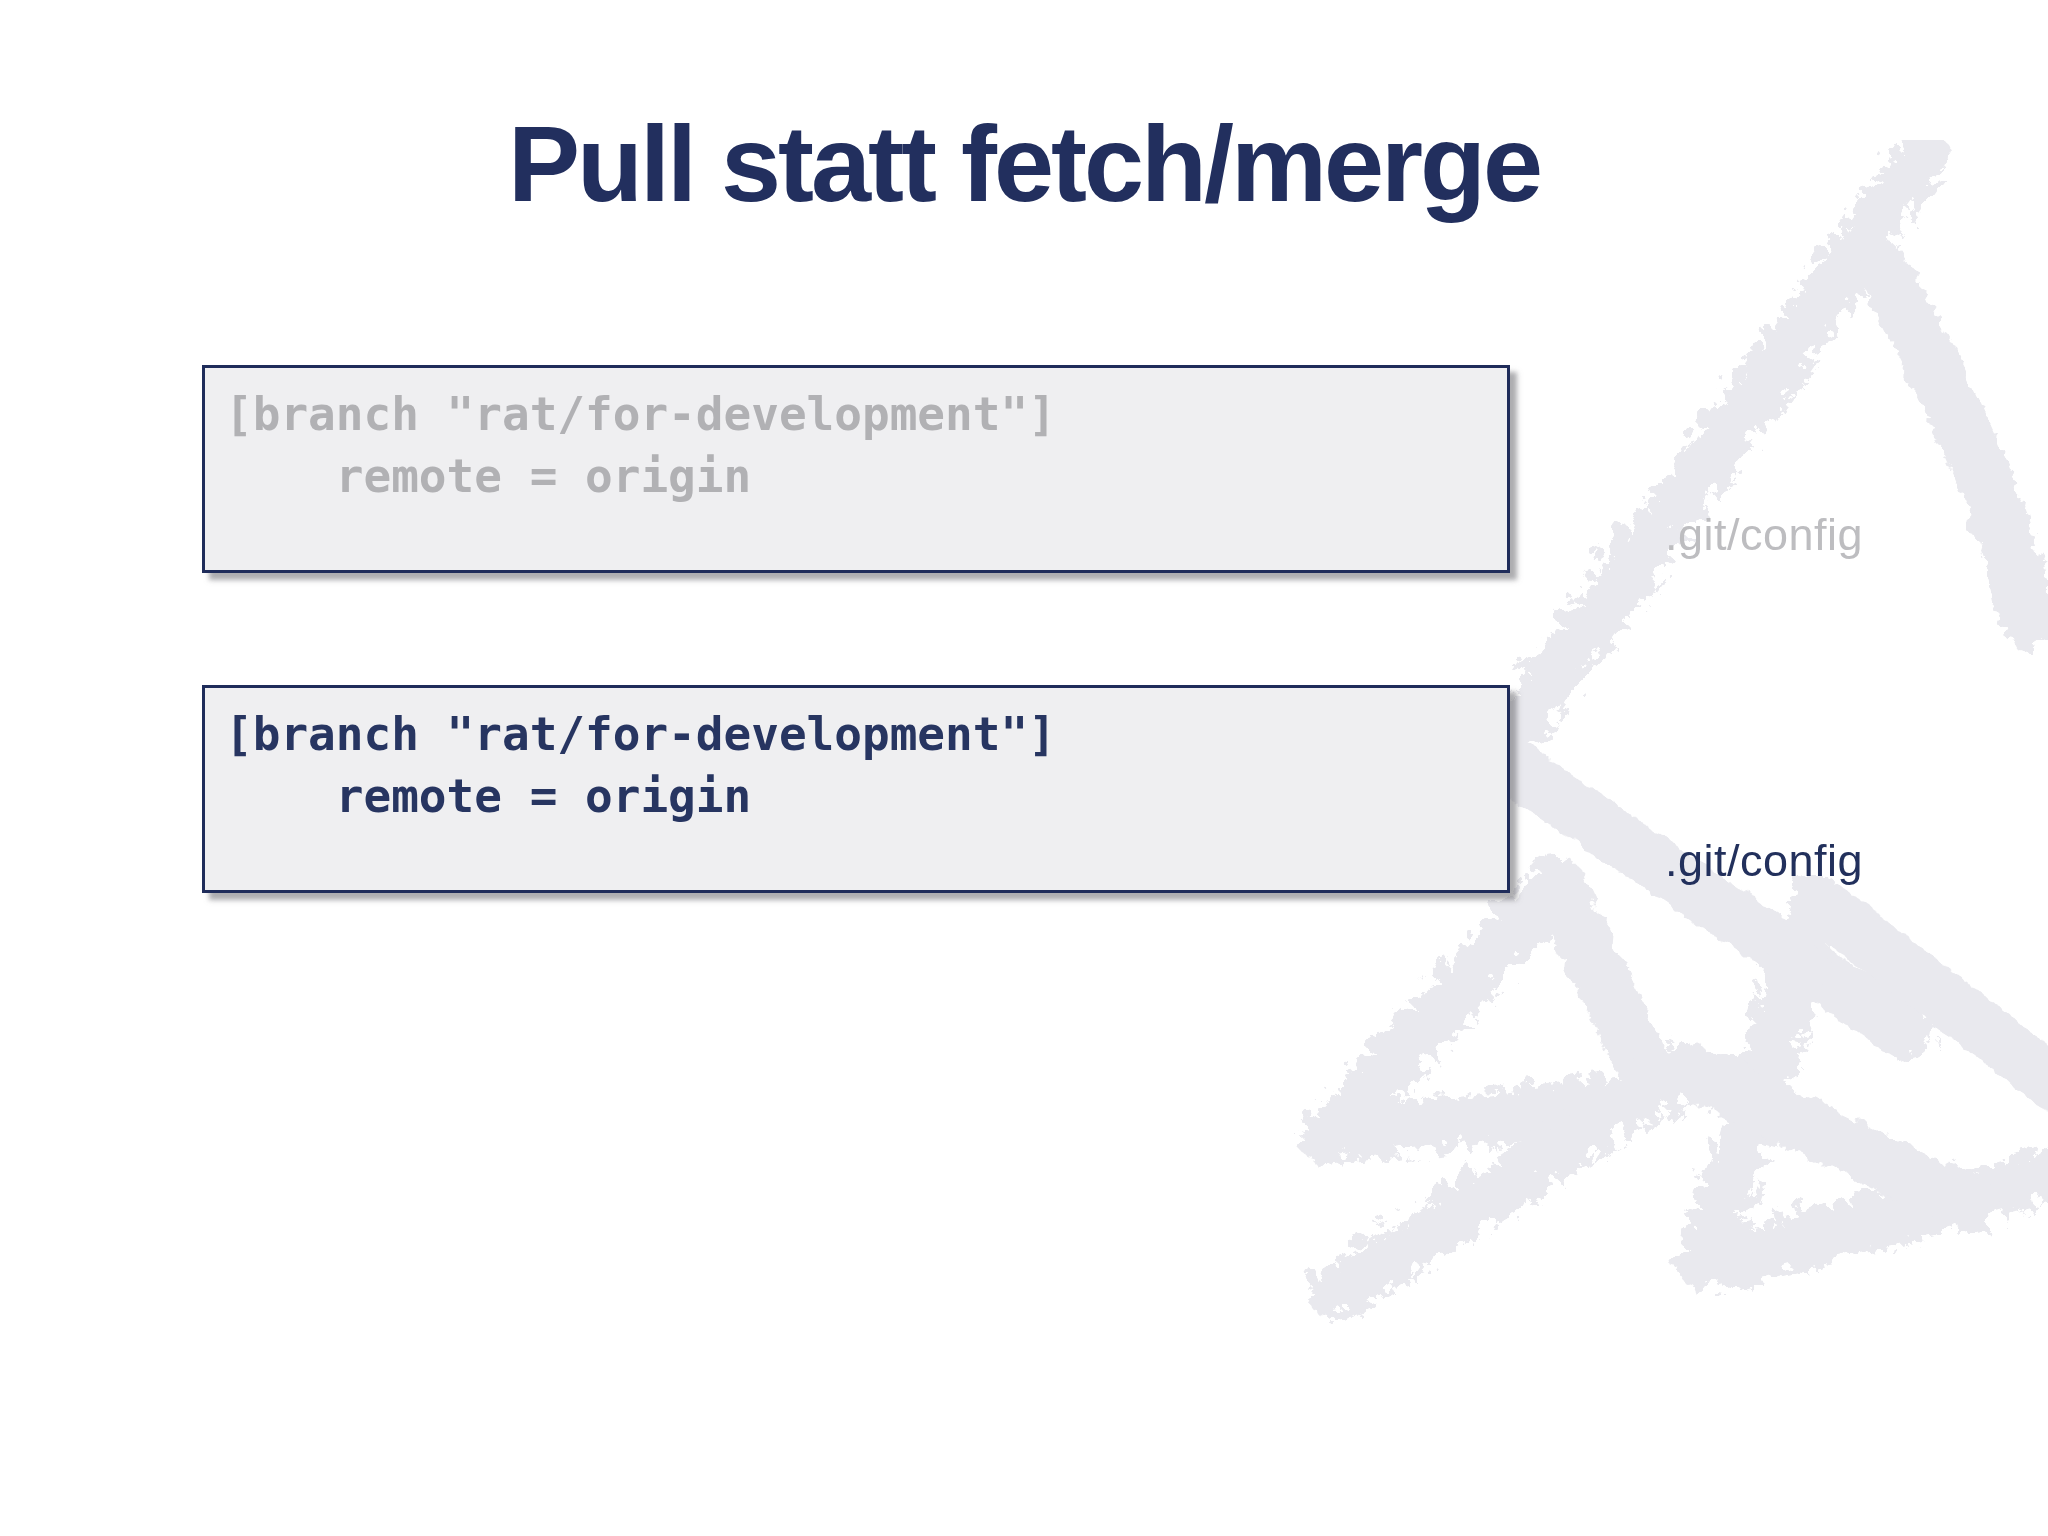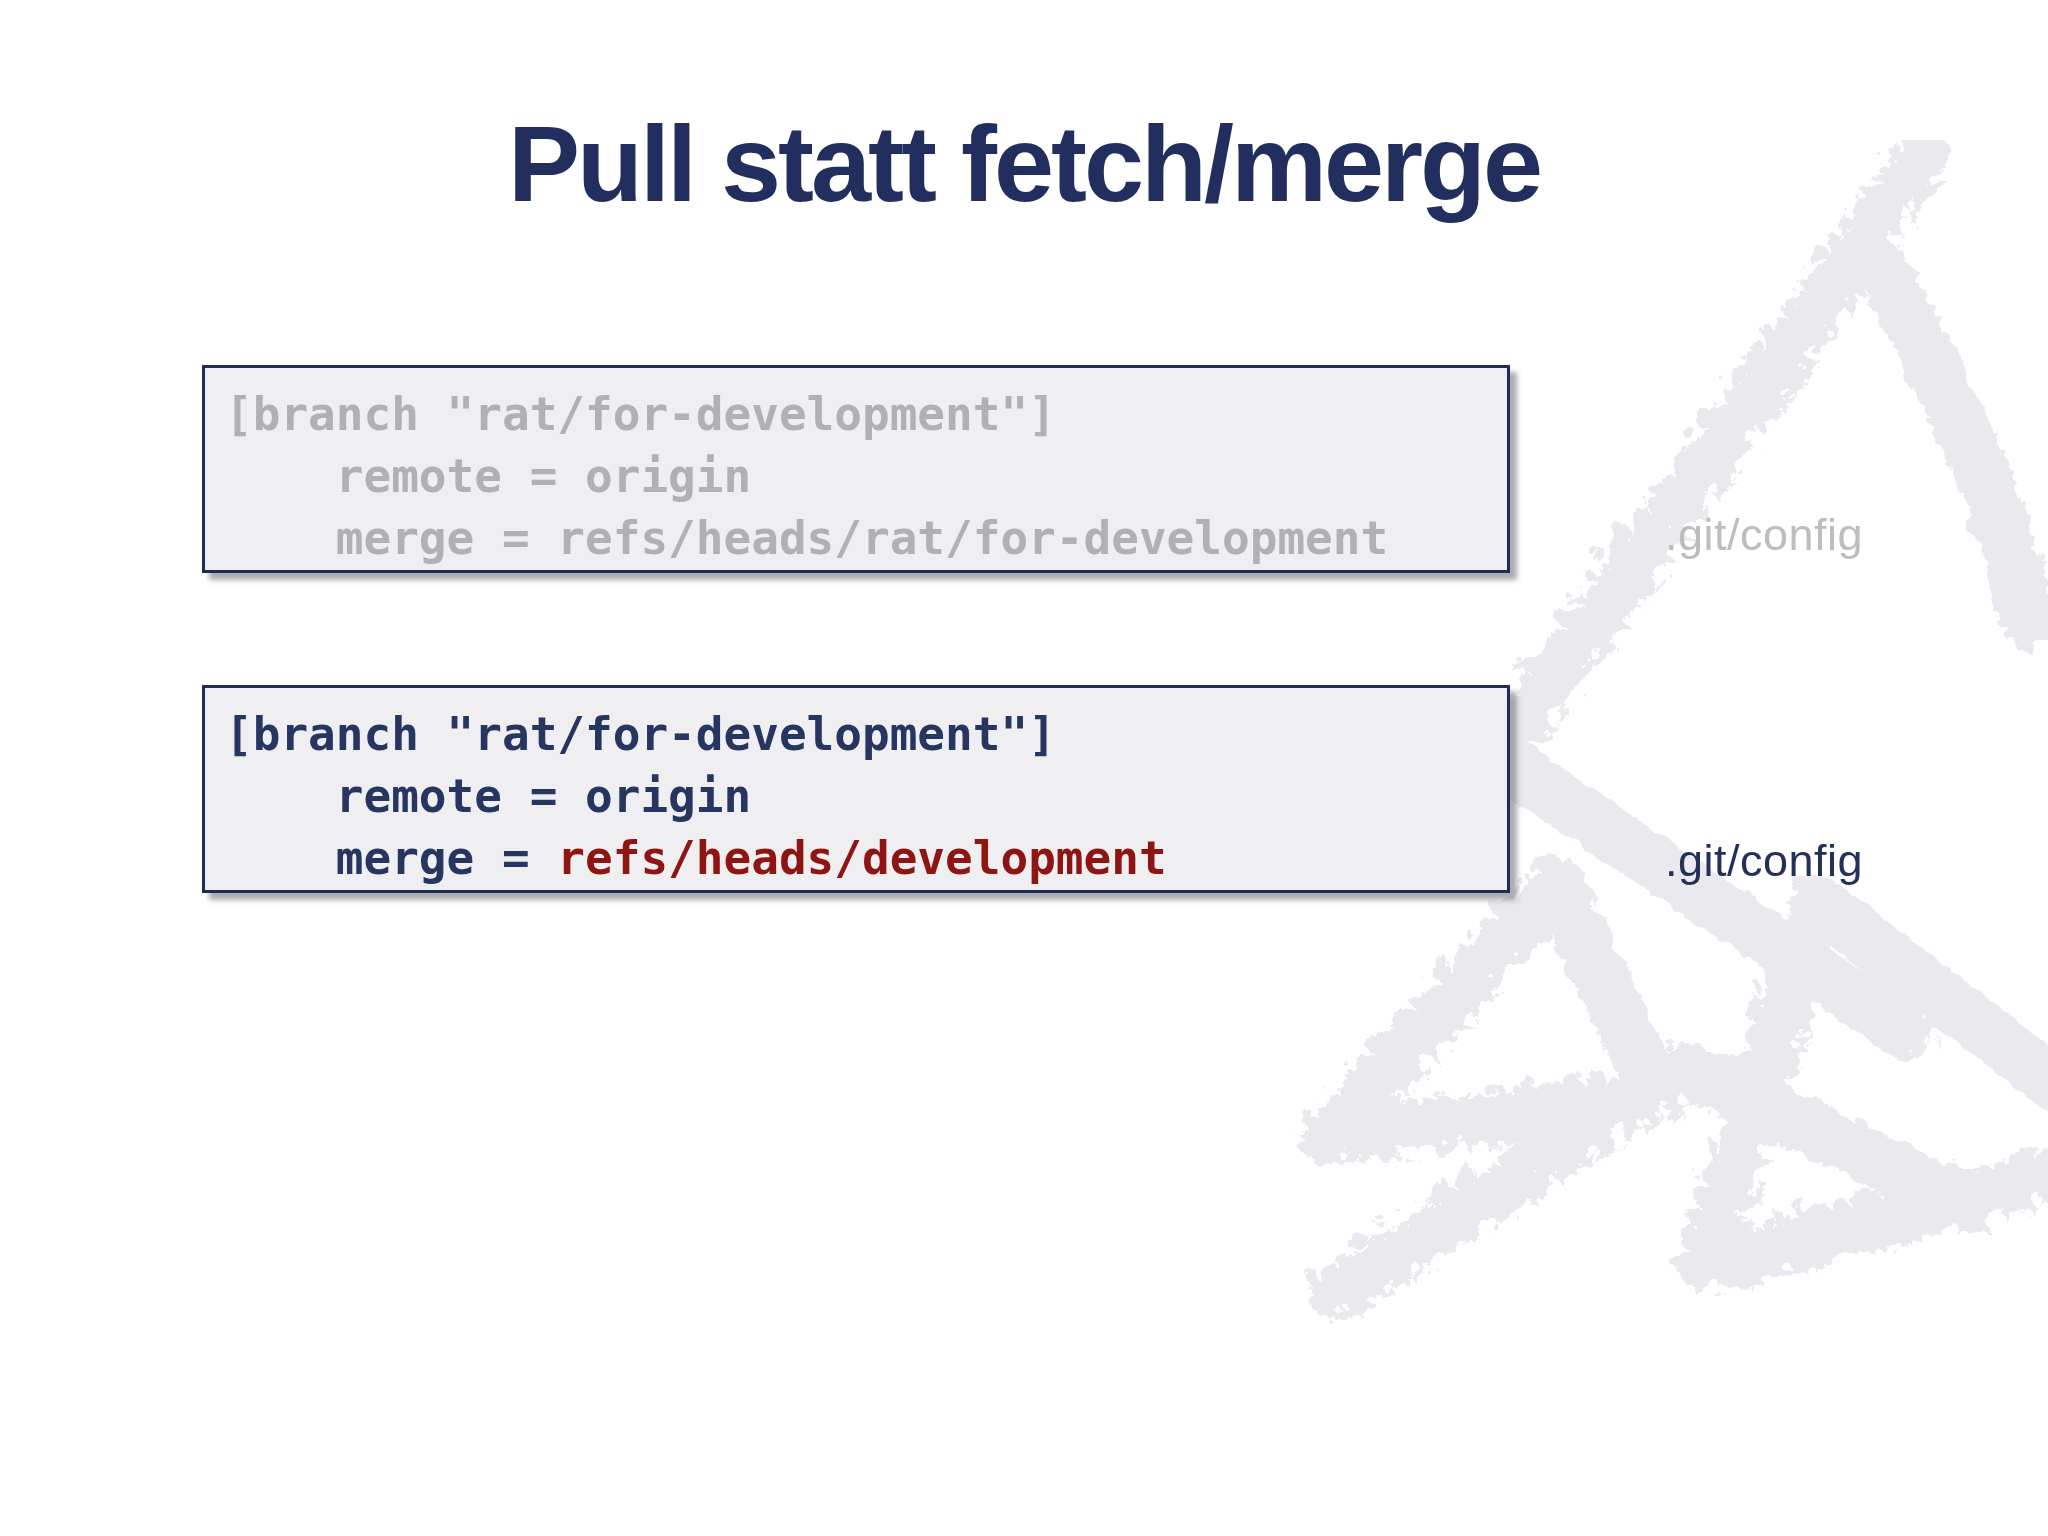--- a/index.html
+++ b/index.html
@@ -89,24 +89,22 @@
       <path d="M 582,756 L 470,1120 L 905,1005 Z"></path>
       <path d="M 100,1148 L 448,922 L 740,1062"></path>
     </g>
   </svg>
 
   <div class="title">Pull statt fetch/merge</div>
 
   <div class="config-box old">
     <div class="code-line">[branch "rat/for-development"]</div>
     <div class="code-line">    remote = origin</div>
-    <div class="code-line">    merge = refs/heads/rat/for-development</div>
   </div>
   <div class="file-label muted">.git/config</div>
 
   <div class="config-box new">
     <div class="code-line">[branch "rat/for-development"]</div>
     <div class="code-line">    remote = origin</div>
-    <div class="code-line"><span>    merge = </span><span class="highlight">refs/heads/development</span></div>
   </div>
   <div class="file-label active">.git/config</div>
 
 </div>
 
 </body></html>

